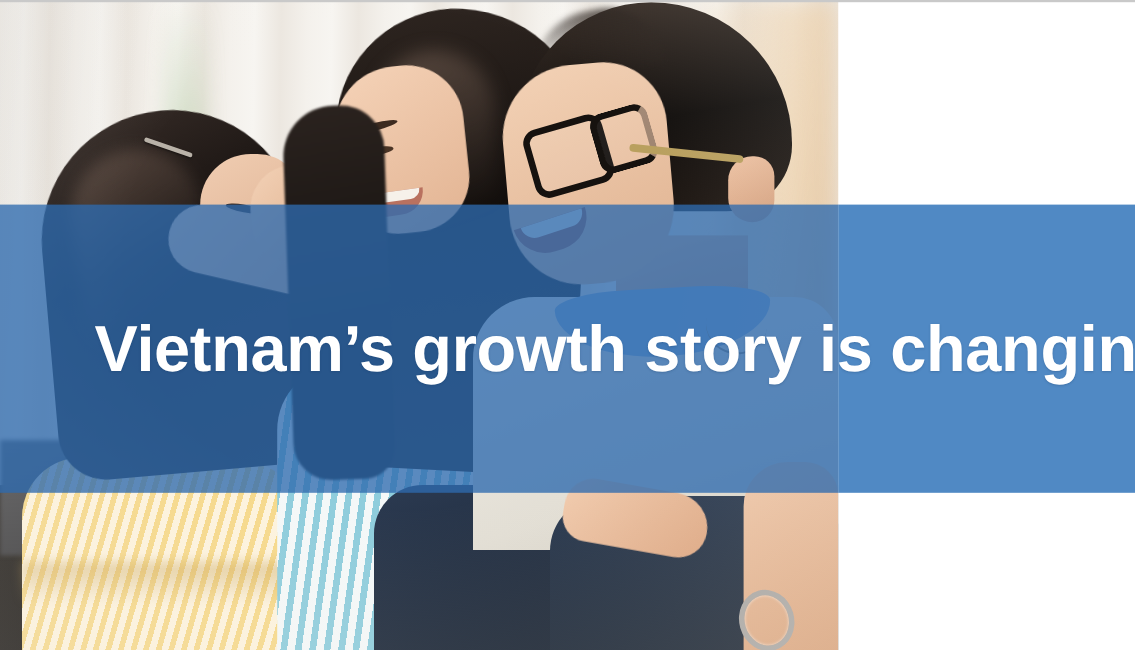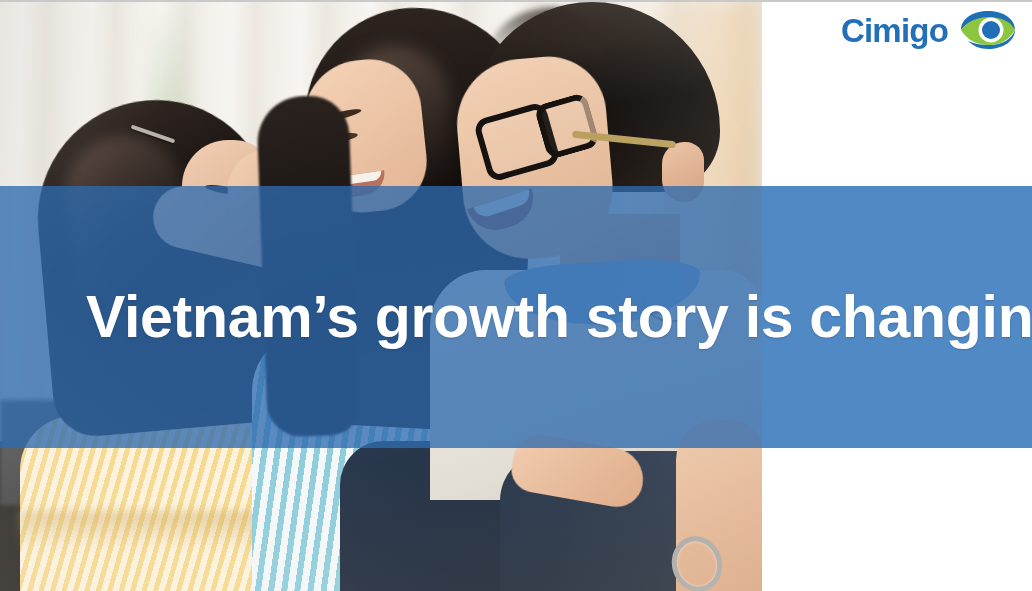--- a/index.html
+++ b/index.html
@@ -638,29 +638,14 @@
 
     <div class="photo-soften"></div>
   </div>
 
   <div class="band">
     <div class="band-over-photo"></div>
     <div class="band-solid"></div>
     <div class="band-title">Vietnam’s growth story is changing</div>
   </div>
 
-  <div class="logo">
-    <div class="logo-word">Cimigo</div>
-    <svg class="logo-mark" viewBox="0 0 112 80">
-
-      <path d="M2 40 C2 16 28 2 56 2 C84 2 110 16 110 40 C94 22 74 16 56 16 C34 16 14 24 2 40 Z" fill="#1e6fb8"></path>
-
-      <path d="M110 40 C110 62 86 78 56 78 C40 78 26 72 16 62 C30 68 44 70 58 70 C84 70 104 58 110 40 Z" fill="#1e6fb8"></path>
-
-      <path d="M2 40 C14 24 34 14 58 14 C82 14 102 24 110 40 C98 60 80 70 58 70 C34 70 14 60 2 40 Z" fill="#8cc63f"></path>
-
-      <circle cx="62" cy="40" r="25" fill="#ffffff"></circle>
-
-      <circle cx="62" cy="40" r="18" fill="#1e6fb8"></circle>
-    </svg>
-  </div>
 
 </div>
 
 </body></html>

